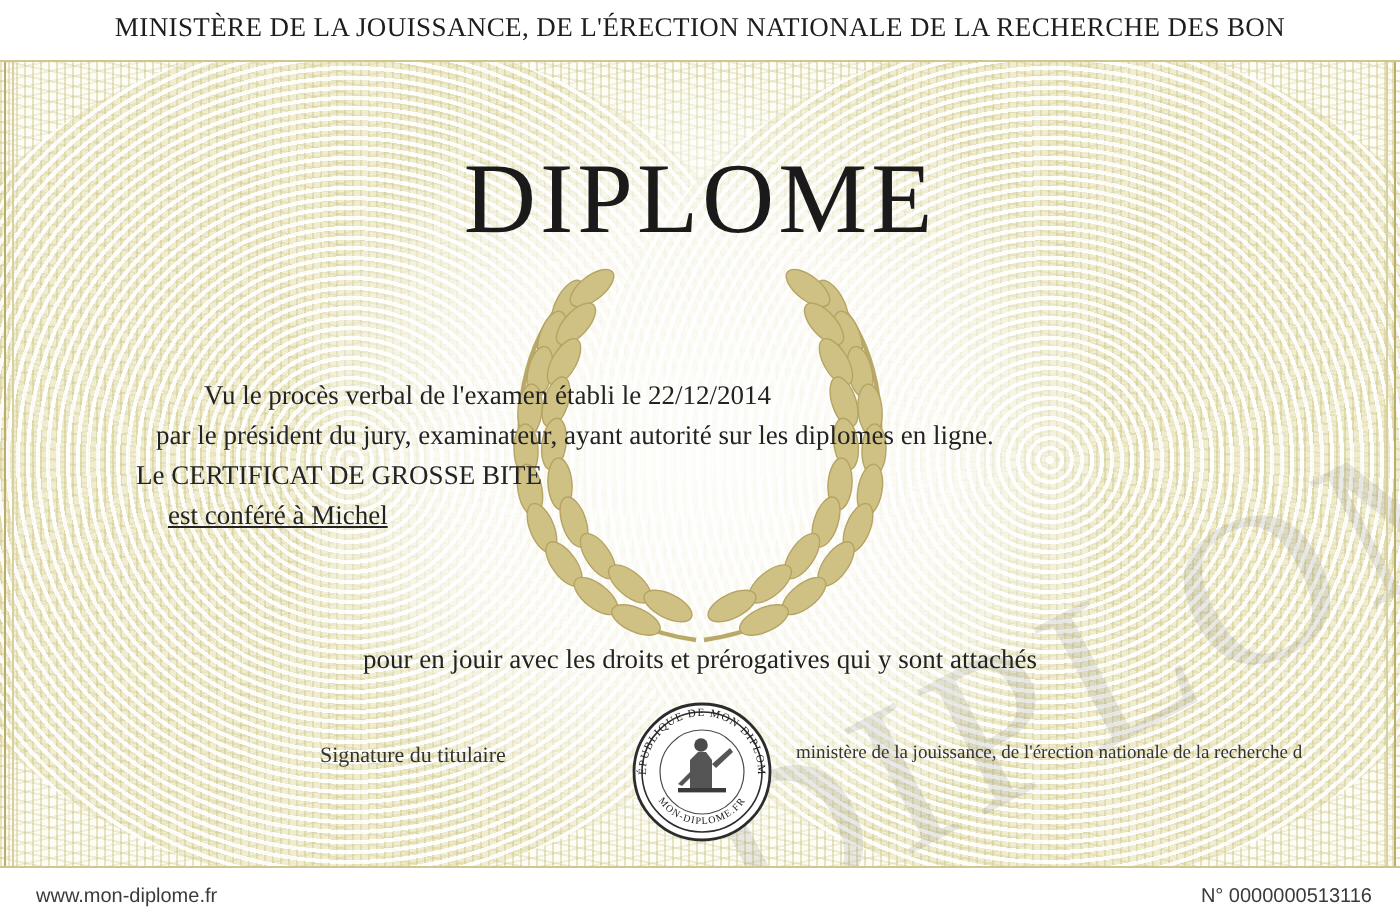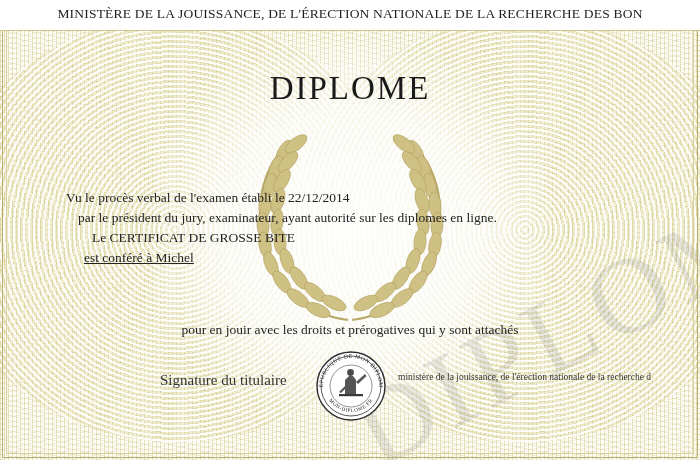--- a/index.html
+++ b/index.html
@@ -118,21 +118,21 @@
     pointer-events: none;
   }
 
   
   .title {
     position: absolute;
     left: 0; right: 0;
     top: 70px;
     text-align: center;
     font-family: "Liberation Serif", serif;
-    font-size: 33px;
+    font-size: 50px;
     letter-spacing: 2px;
     color: #1a1a1a;
   }
 
   
   .wreath {
     position: absolute;
     left: 236px;
     top: 128px;
     width: 228px;
@@ -142,23 +142,23 @@
   
   .body-block {
     position: absolute;
     left: 66px;
     top: 188px;
     width: 560px;
     font-size: 13.5px;
     line-height: 20px;
     color: #232323;
   }
-  .body-block .l1 { margin-left: 0px; }
+  .body-block .l1 { margin-left: 0px; padding-left: 36px; }
   .body-block .l2 { margin-left: 12px; }
-  .body-block .l3 { margin-left: 2px; padding-left: 24px; }
+  .body-block .l3 { margin-left: 2px; }
   .body-block .l4 { margin-left: 18px; text-decoration: underline; }
 
   .enjoy-line {
     position: absolute;
     left: 0; right: 0;
     top: 322px;
     text-align: center;
     font-size: 13.5px;
     color: #232323;
   }
@@ -170,21 +170,21 @@
     top: 350px;
     width: 72px;
     height: 72px;
   }
 
   
   .sig-left {
     position: absolute;
     left: 160px;
     top: 372px;
-    font-size: 15px;
+    font-size: 11px;
     color: #333;
     text-align: right;
   }
   .sig-right {
     position: absolute;
     left: 398px;
     top: 372px;
     font-size: 9.5px;
     color: #333;
     white-space: nowrap;
@@ -329,14 +329,18 @@
       </text>
       <text font-family="Liberation Serif, serif" font-size="5" fill="#222" letter-spacing="0.6">
         <textPath href="#arcBot" startOffset="50%" text-anchor="middle">MON-DIPLOME.FR</textPath>
       </text>
     </svg>
   </div>
 
   <div class="sig-left">Signature du titulaire</div>
   <div class="sig-right">ministère de la jouissance, de l'érection nationale de la recherche d</div>
 
+  <div class="footer-band">
+    <div class="footer-left">www.mon-diplome.fr</div>
+    <div class="footer-right">N° 0000000513116</div>
+  </div>
 
 </div>
 
 </body></html>

